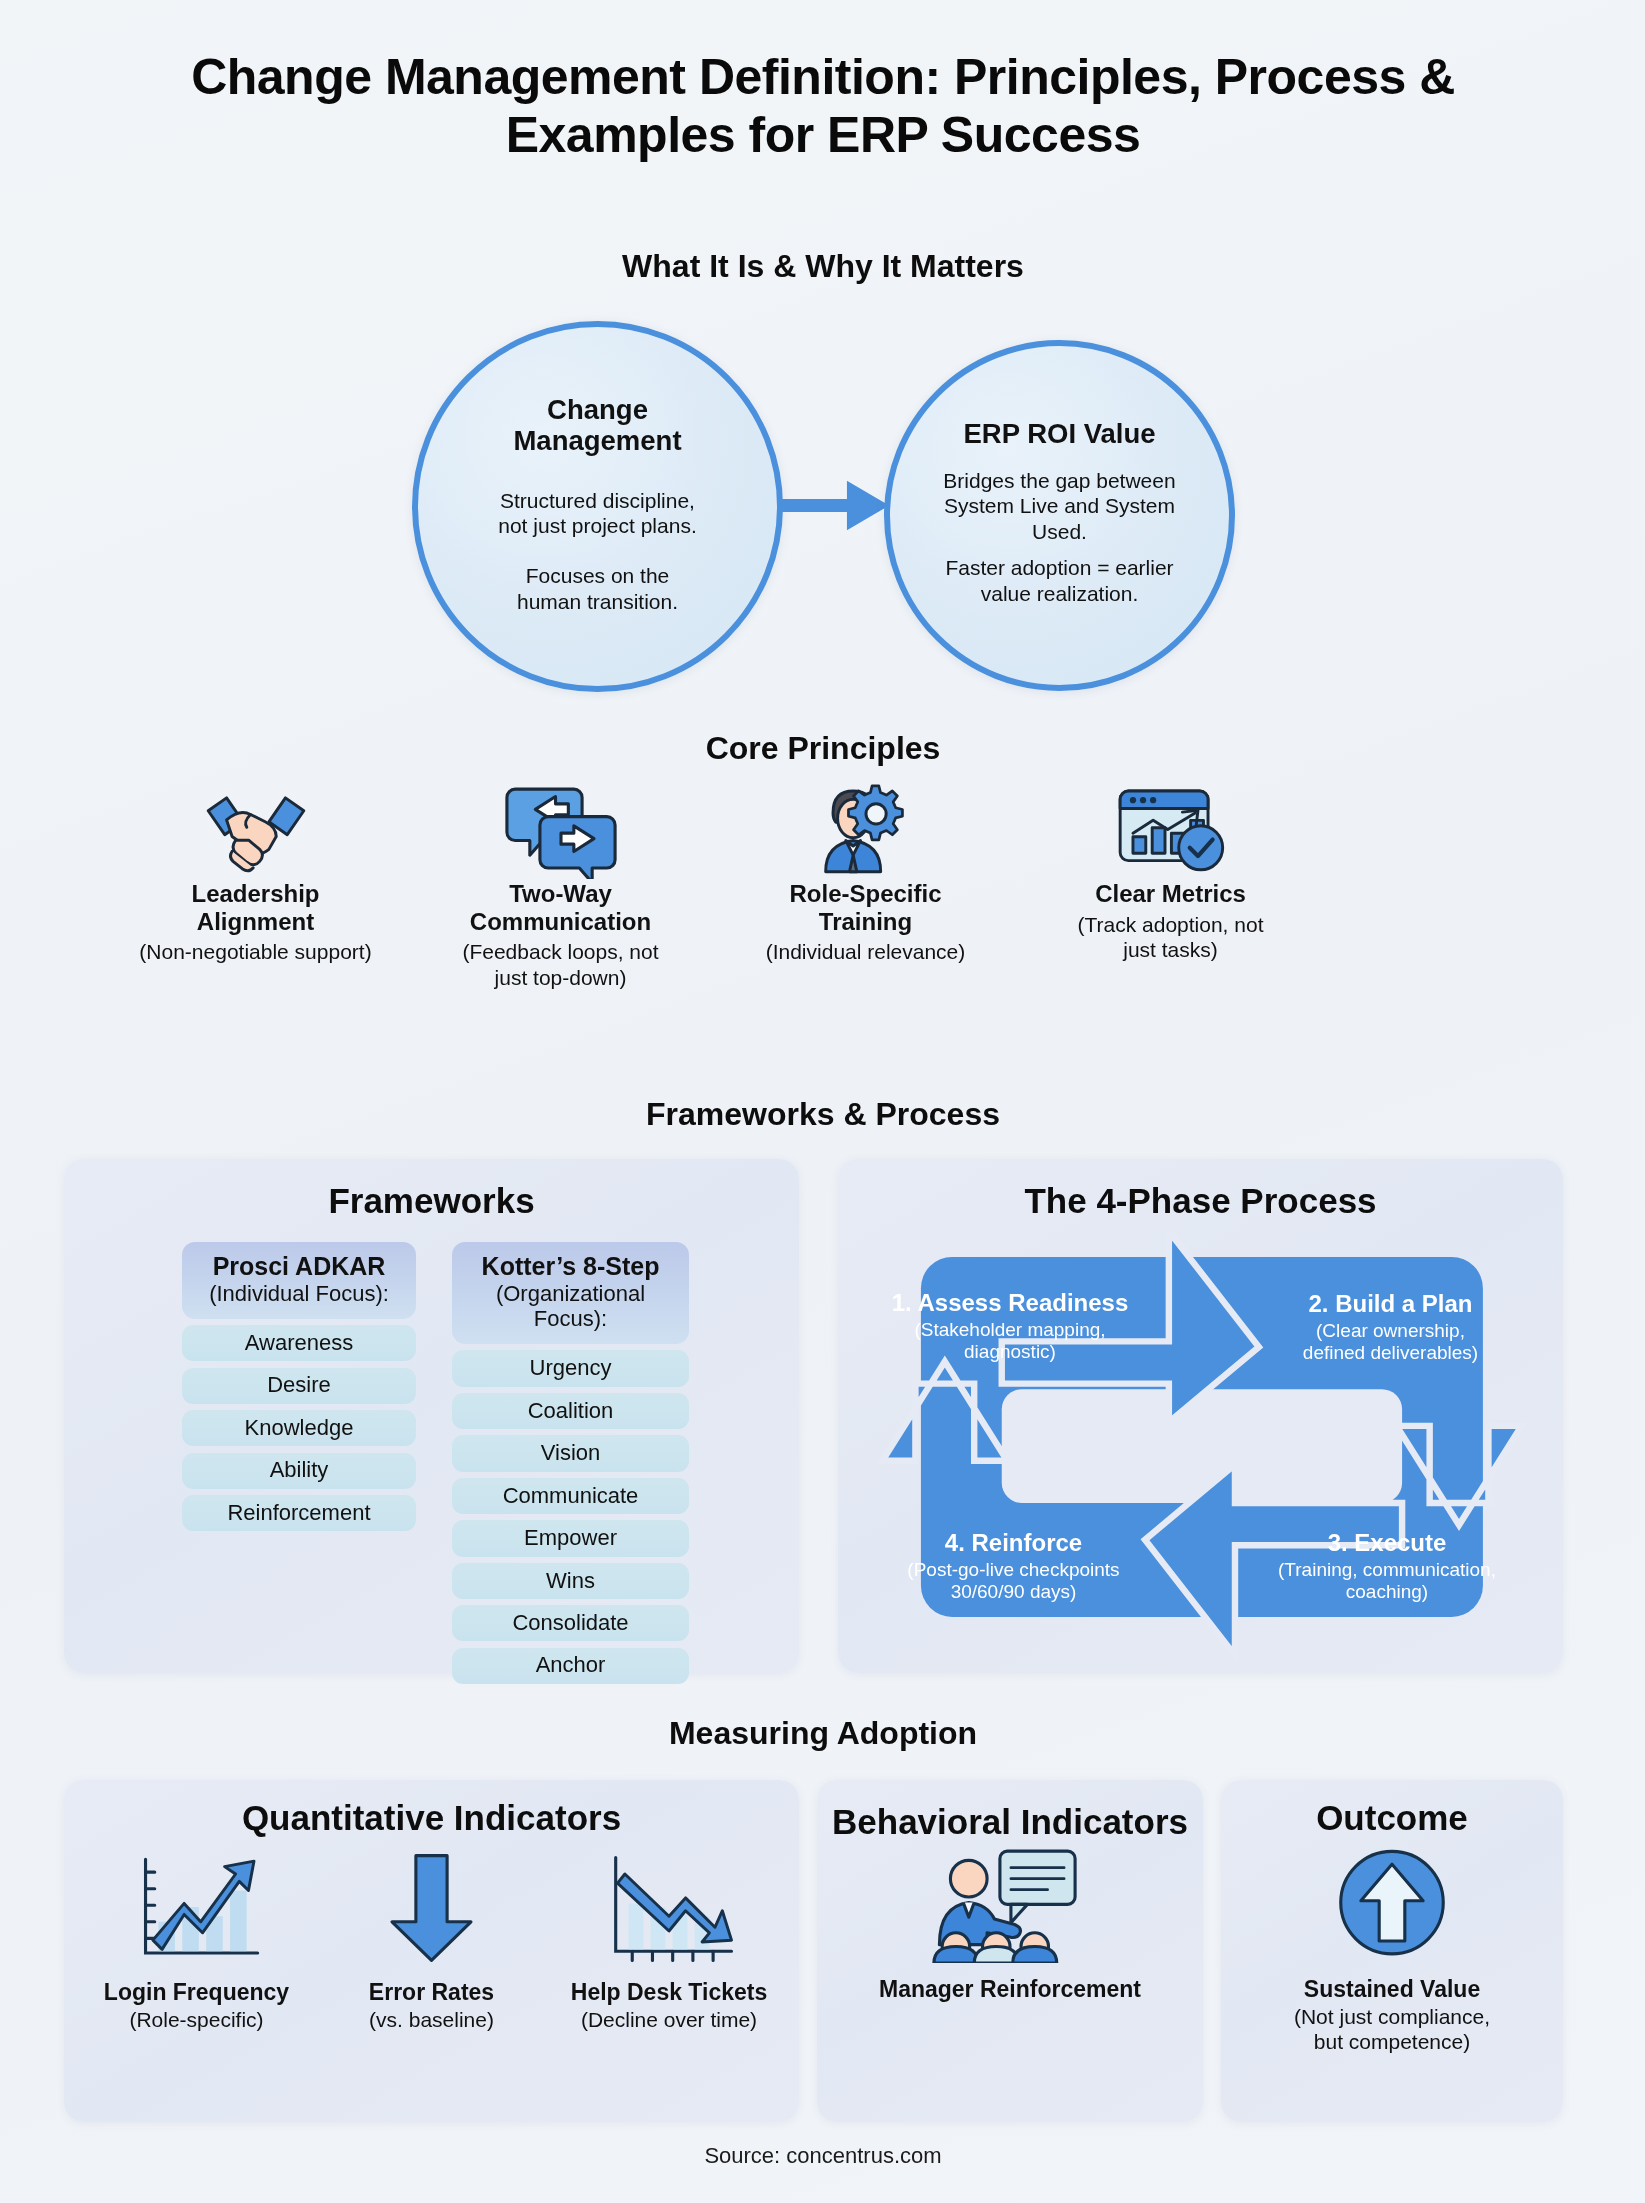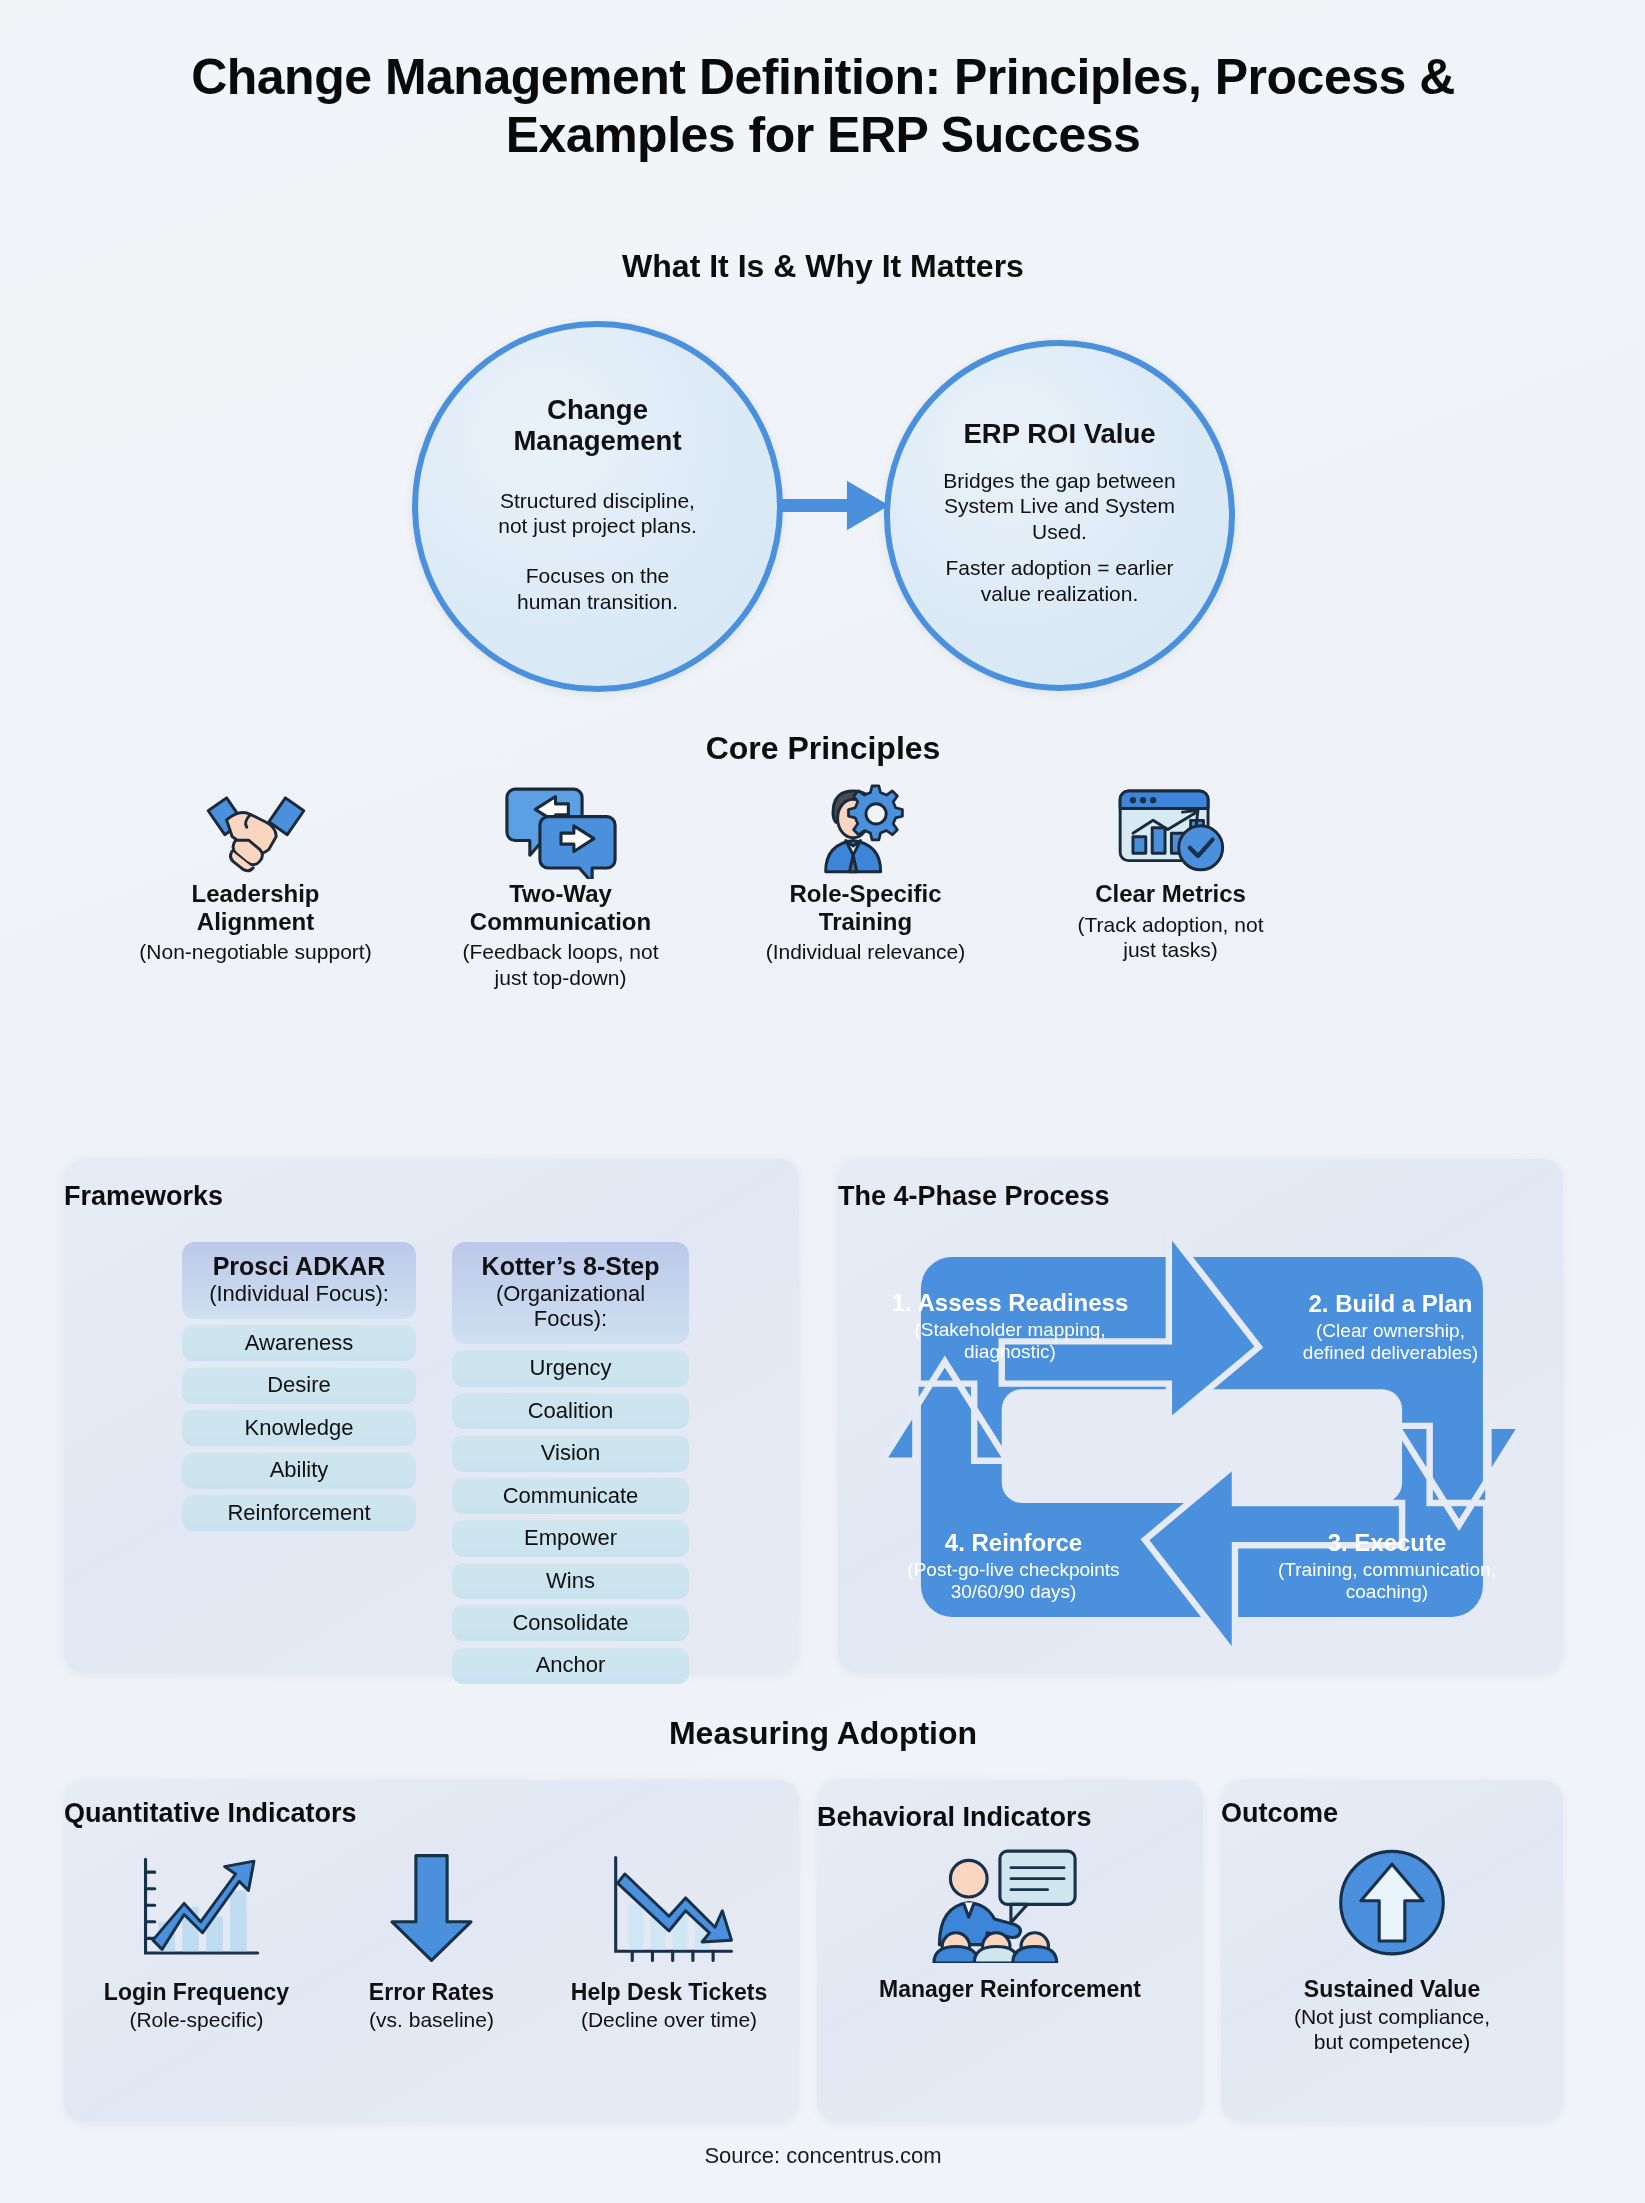--- a/index.html
+++ b/index.html
@@ -65,21 +65,21 @@
   .pcol .psub  { font-size: 21px; line-height: 1.2; margin-top: 3.7px; }
 
   
   .panel {
     position: absolute;
     background: linear-gradient(150deg, #e7ebf5 0%, #e2e8f3 45%, #e6eaf4 100%);
     border-radius: 20px;
     box-shadow: 0 1.8px 8.3px rgba(70,90,130,.07);
   }
   .panel-title {
-    text-align: left; font-size: 27px; font-weight: 800; color: #0d0d0d;
+    text-align: center; font-size: 35px; font-weight: 800; color: #0d0d0d;
   }
 
   
   .fw-head {
     border-radius: 13px;
     background: linear-gradient(180deg, #bcc9ea 0%, #c3d2ec 40%, #cfe0f1 100%);
     padding: 11px 7.3px 13px;
     text-align: center;
   }
   .fw-head .h1 { font-size: 25px; font-weight: 800; line-height: 1.1; }
@@ -252,20 +252,21 @@
       <div class="pname">
         <span>Clear Metrics</span>
       </div>
       <div class="psub">
         <span>(Track adoption, not</span><br>
         <span>just tasks)</span>
       </div>
     </div>
   </div>
 
+  <div class="section-head" style="top:1096px;">Frameworks &amp; Process</div>
 
   <div class="panel" style="left:64px; top:1159px; width:735px; height:514px;">
     <div class="panel-title" style="margin-top:22px;">Frameworks</div>
 
     <div style="position:absolute; left:118px; top:83px; width:234px;">
       <div class="fw-head">
         <div class="h1">Prosci ADKAR</div>
         <div class="h2">(Individual Focus):</div>
       </div>
       <div class="fw-item">Awareness</div>

